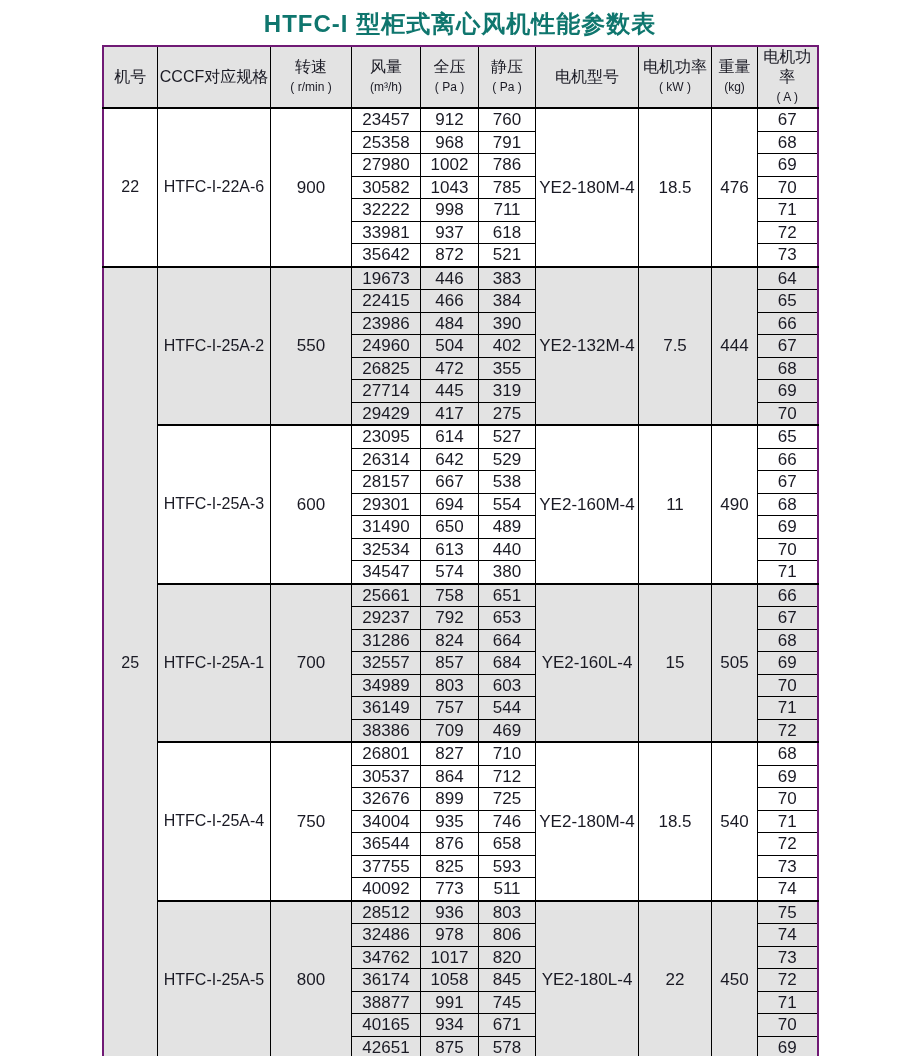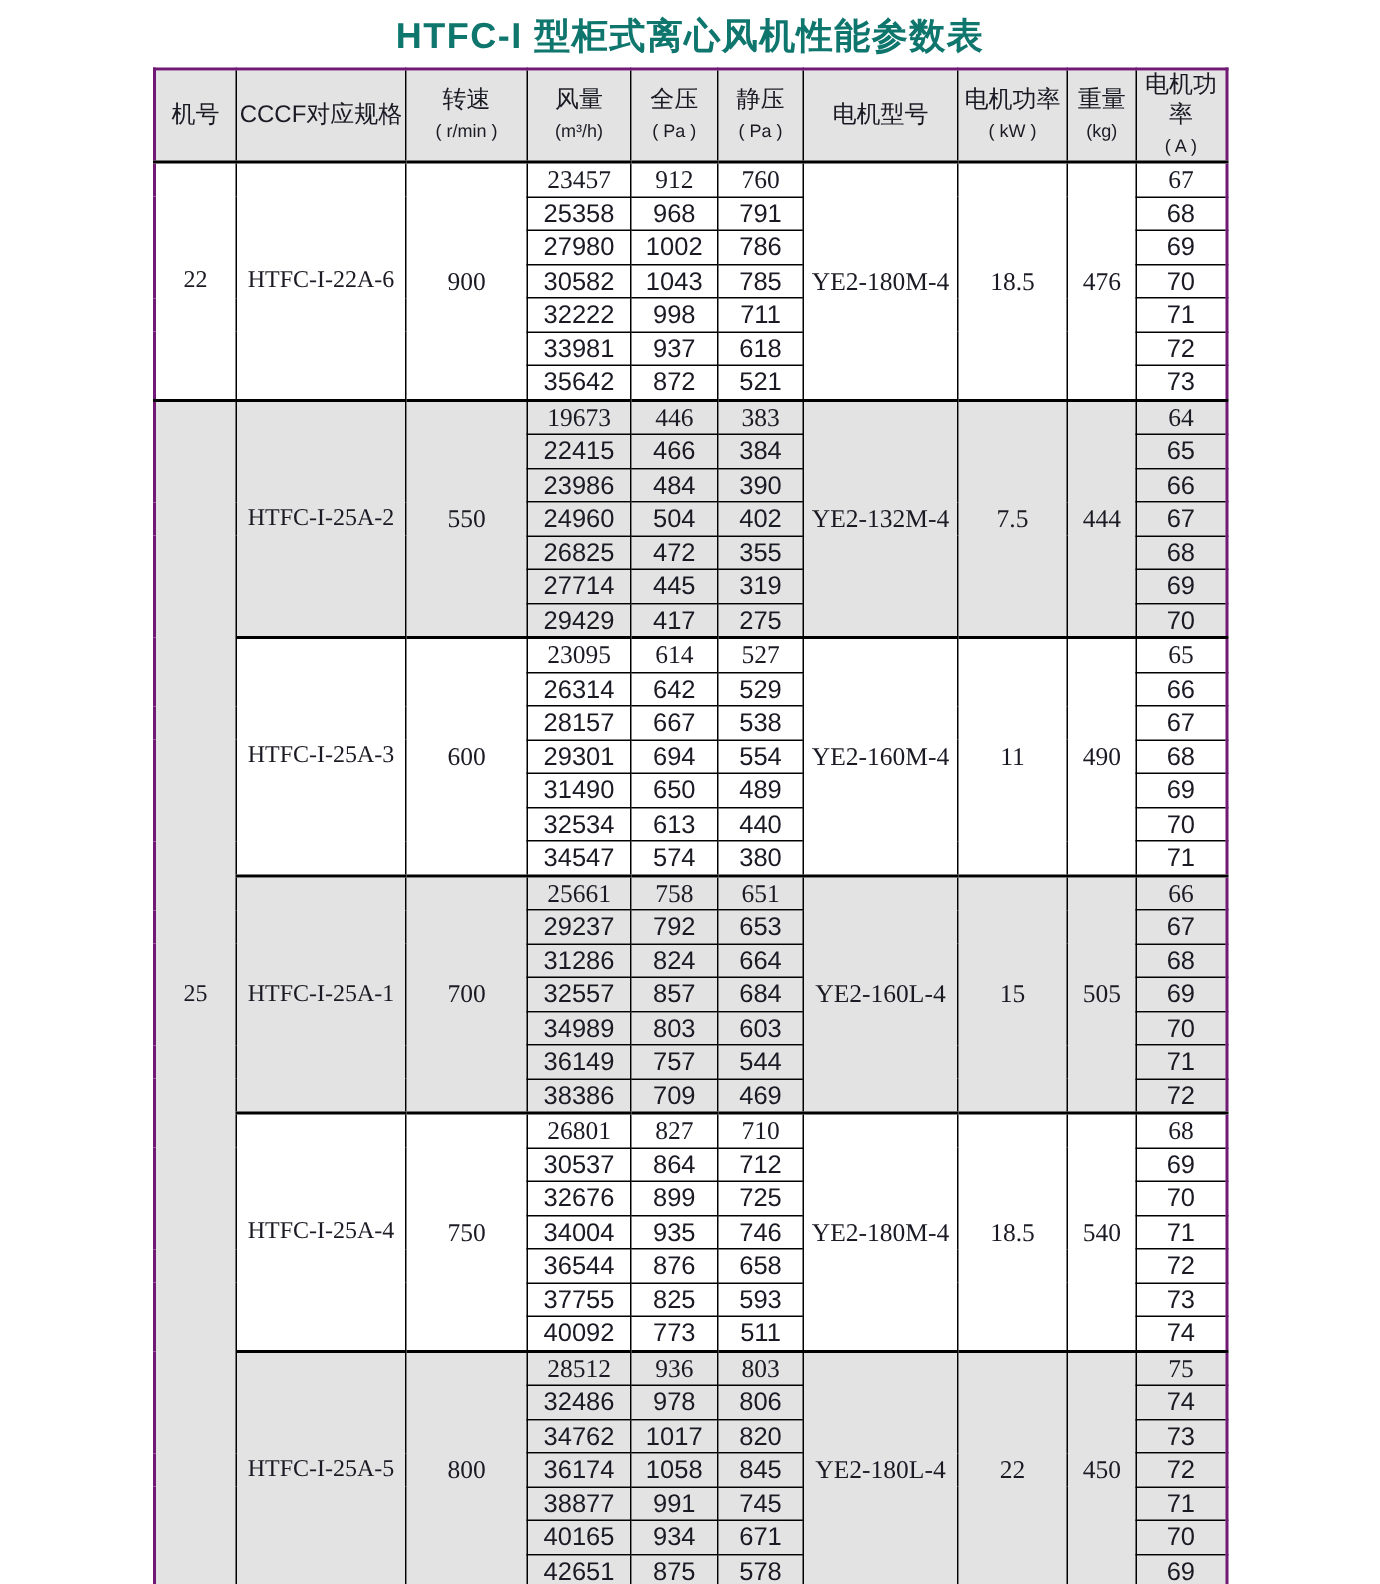--- a/index.html
+++ b/index.html
@@ -46,21 +46,21 @@
   .perf tbody td {
     height:21.5px;
     font-size:17px;
     line-height:1;
     color:#1a1a24;
     white-space:nowrap;
   }
   .perf tbody td.spec { font-size:16px; }
   .perf tbody td.txt  { font-size:17px; }
   .perf tbody tr.shaded > td { background:#e3e3e3; }
-  .perf tbody tr.block-start > td { border-top-width:2px;font-family:Liberation Serif, serif; }
+  .perf tbody tr.block-start > td { border-top-width:2px; }
   .perf tbody td.col-size { background:#fff; font-size:16px; }
 </style>
 </head>
 <body>
 
 <div class="page">
   <h1 class="title">HTFC-I 型柜式离心风机性能参数表</h1>
 
   <table class="perf">
     <colgroup>

